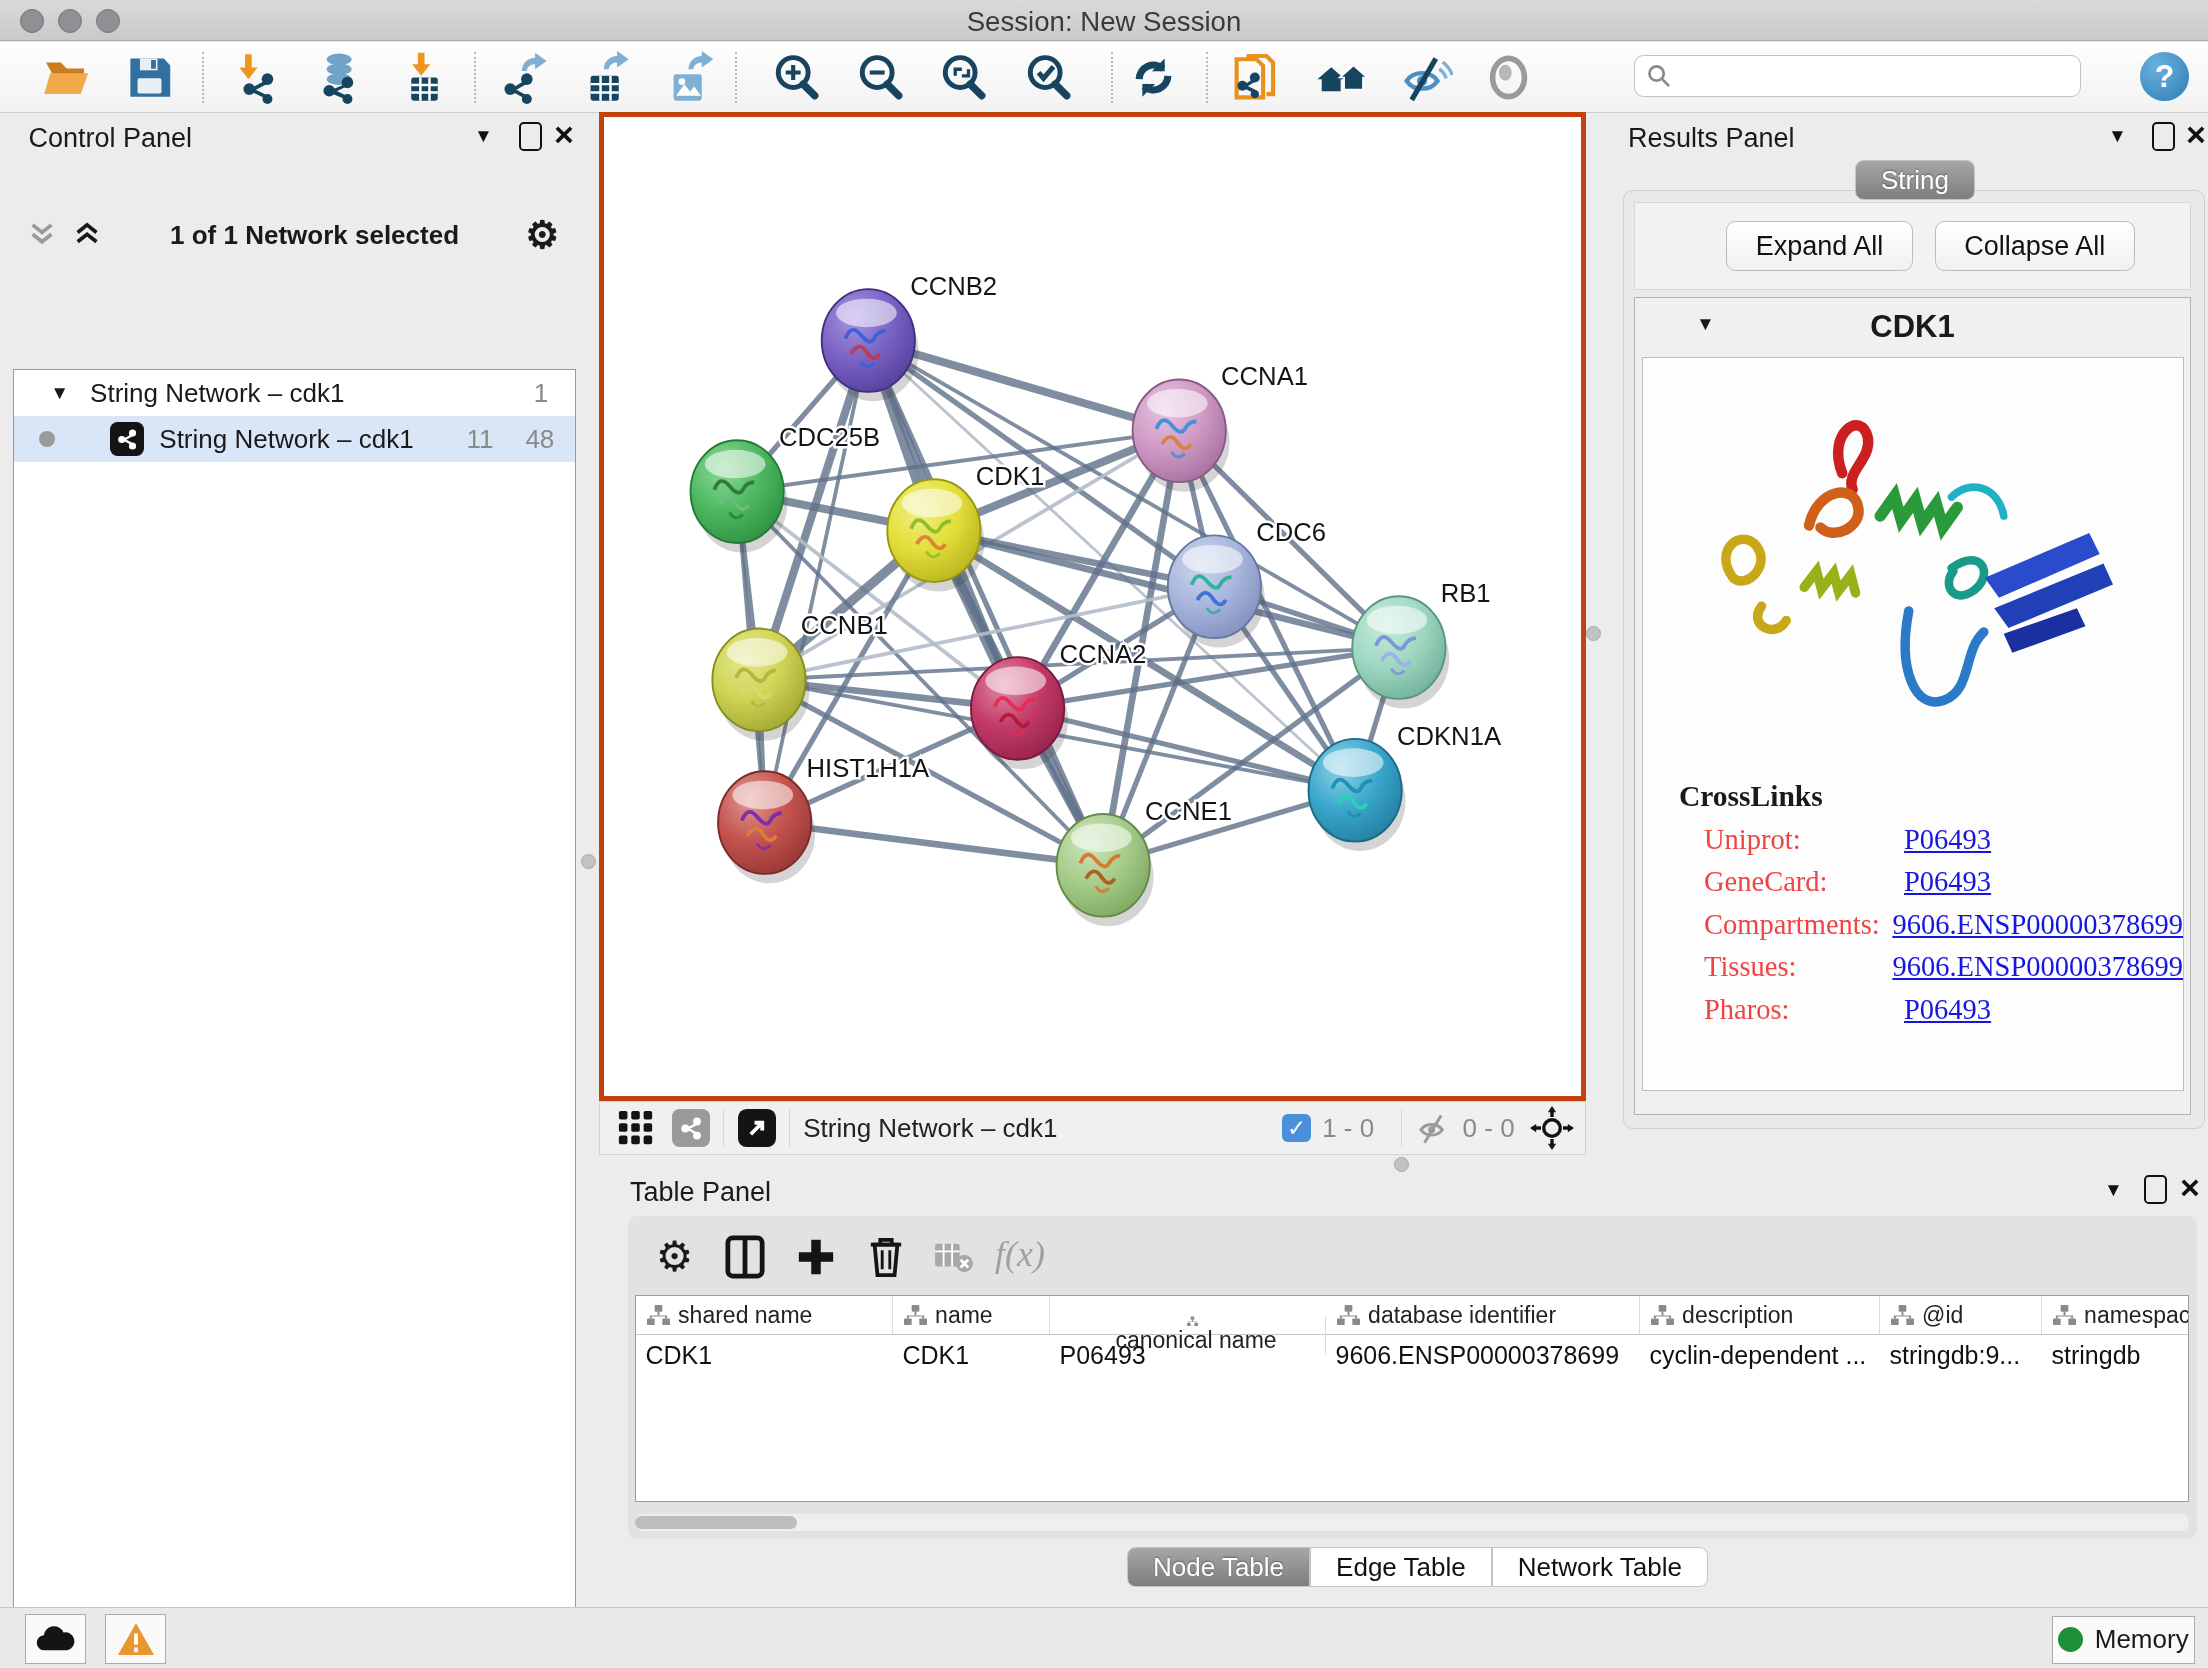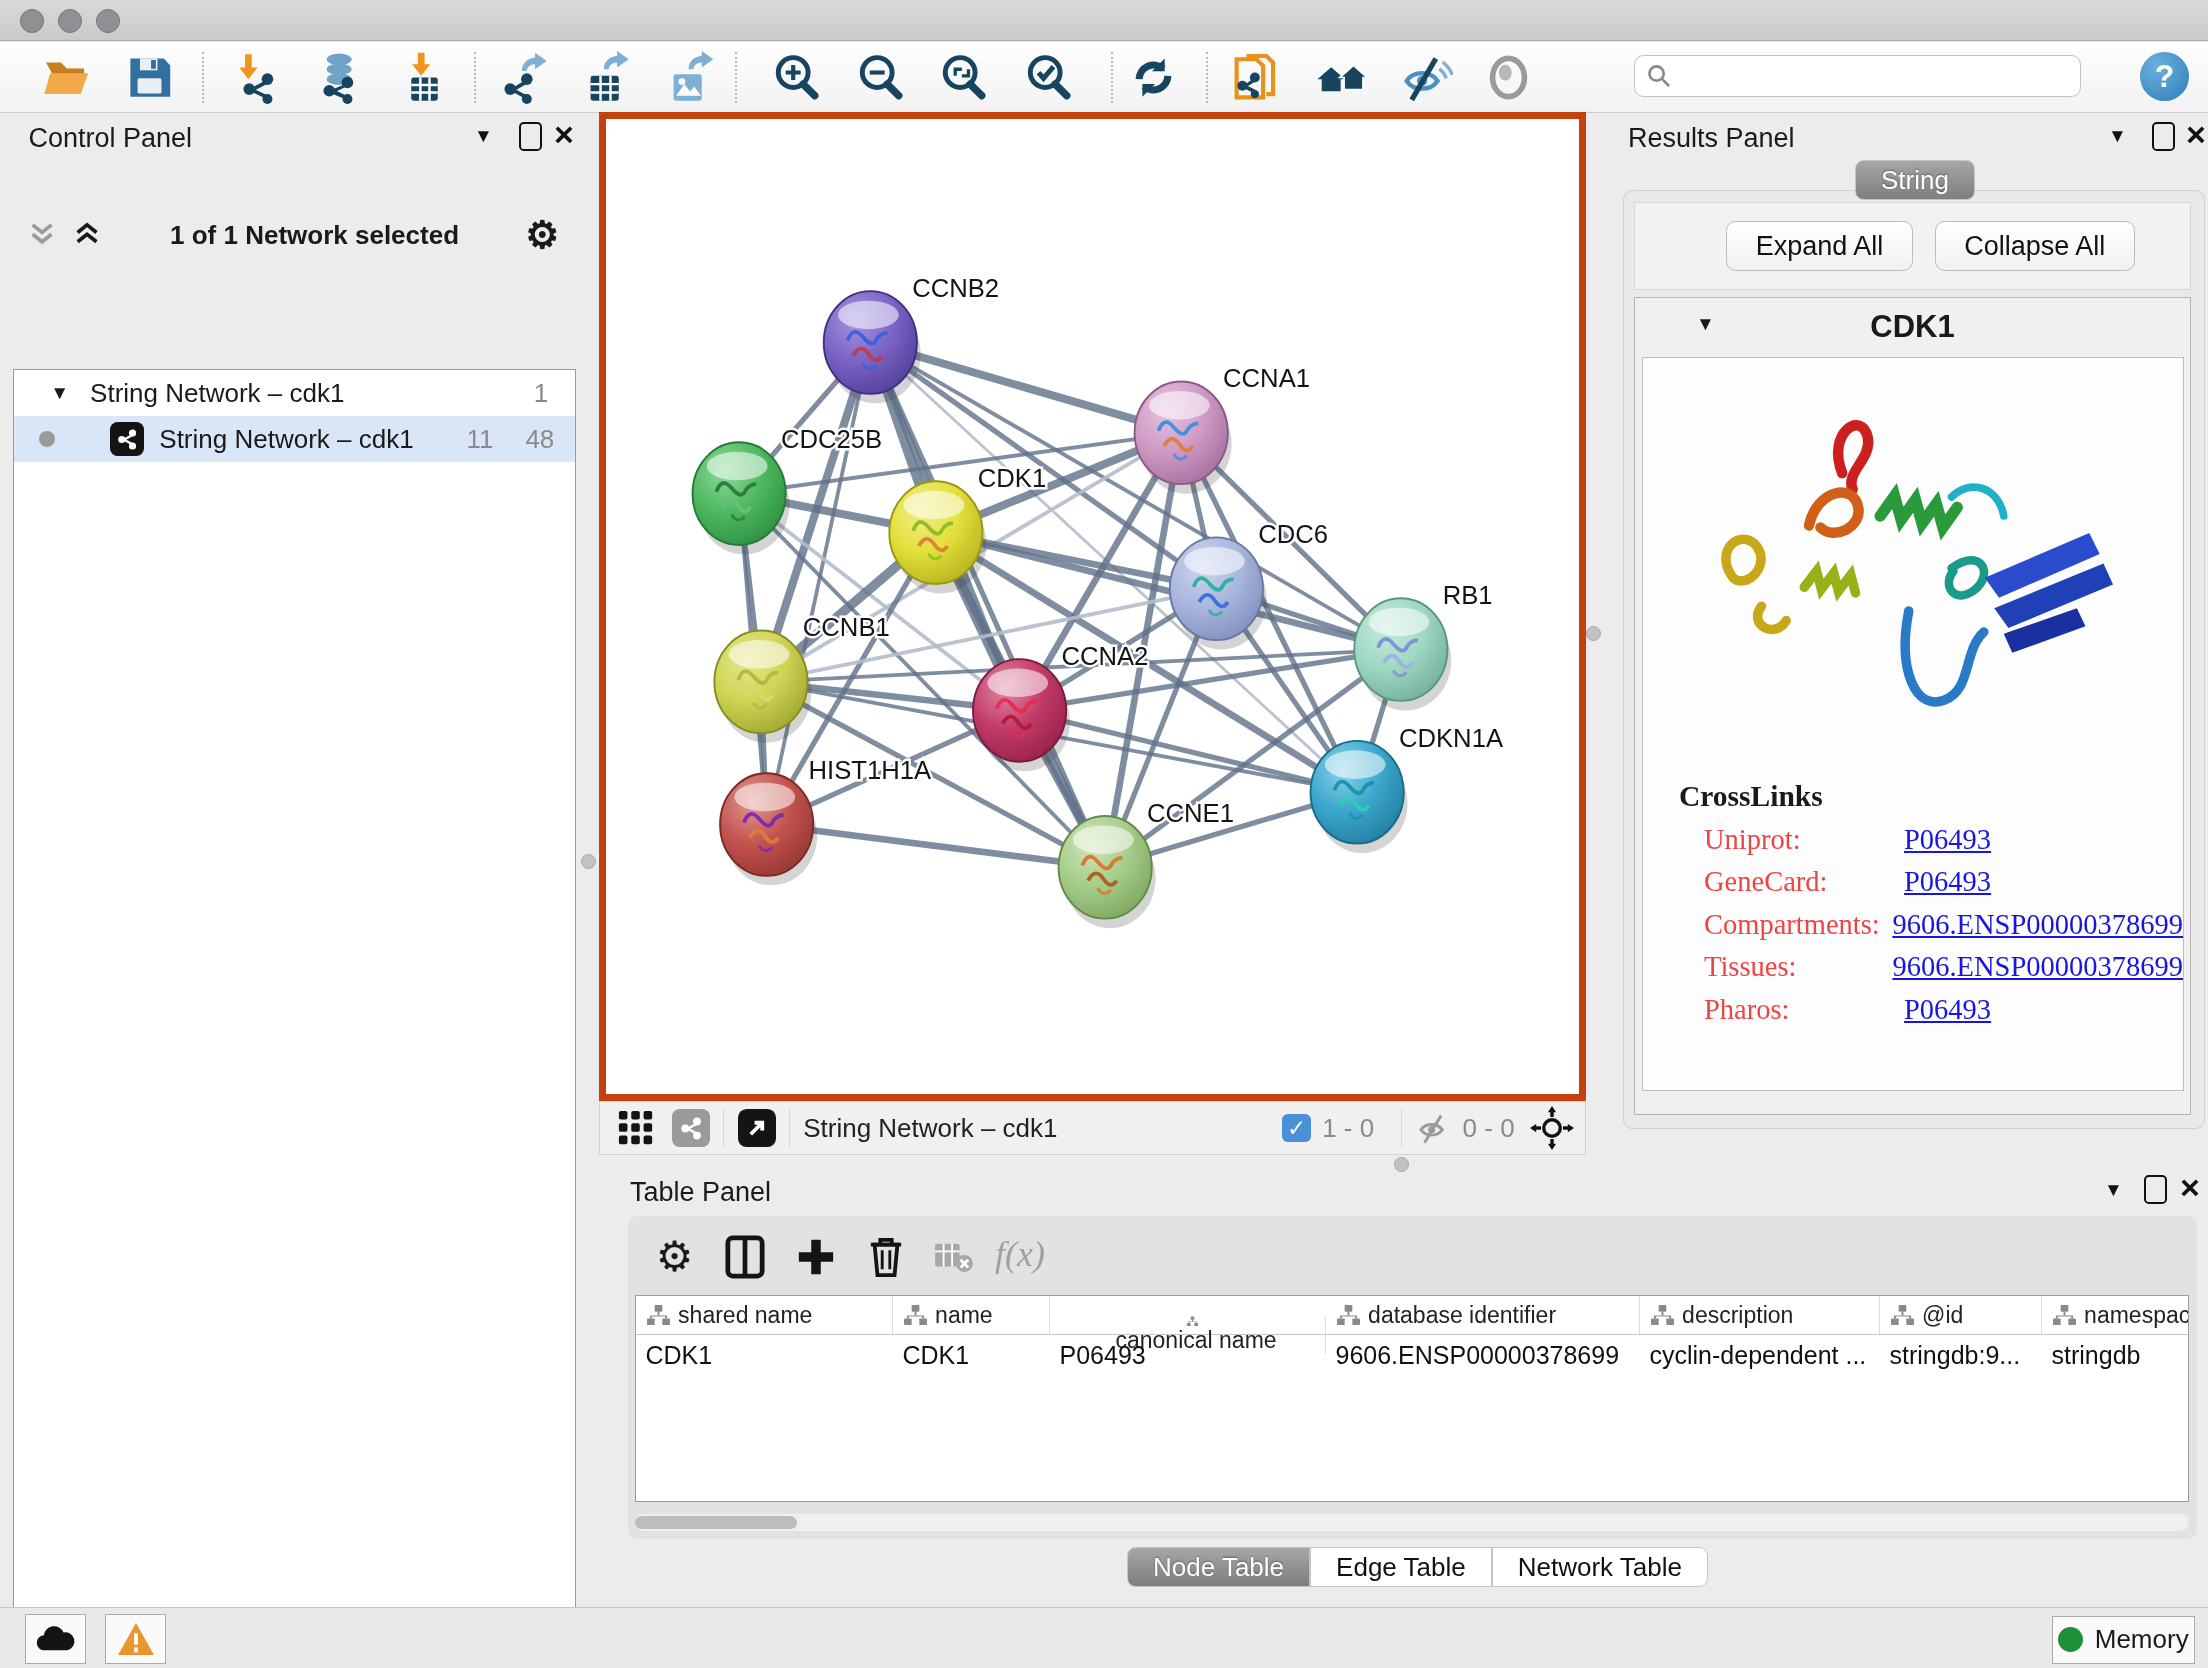--- a/index.html
+++ b/index.html
@@ -25,21 +25,21 @@
   .tabgrp .tab:first-child{border-radius:8.6px 0 0 8.6px;}
   .tabgrp .tab:last-child{border-radius:0 8.6px 8.6px 0;}
   
   .treebox{left:13.3px;top:257px;width:561px;height:1305px;background:#fff;border:1.9px solid #9a9a9a;}
   .trow{height:46px;display:flex;align-items:center;font-size:26px;}
   .trow .cnt{color:#8a8a8a;}
   .trow.selrow{background:#d8e6f8;}
   .sharebadge{width:34px;height:34px;border-radius:7.6px;background:#141414;display:flex;align-items:center;justify-content:center;}
   .graydot{width:16px;height:16px;border-radius:50%;background:#9a9a9a;}
   
-  .netpanel{left:599px;top:112px;width:987px;height:989px;background:#ffffff;border:7px solid #c2410c;box-sizing:border-box;}
+  .netpanel{left:599px;top:112px;width:987px;height:989px;background:#ffffff;border:5px solid #c2410c;box-sizing:border-box;}
   .netbar{left:599px;top:1101px;width:987px;height:54px;background:#f0f0f0;border:1px solid #d2d2d2;display:flex;align-items:center;box-sizing:border-box;}
   .netbar .sep{height:38px;border-left:1.9px solid #d6d6d6;margin:0 13.3px;}
   .nettitle{font-size:26px;color:#222;}
   .cntgray{font-size:26px;color:#8a8a8a;}
   .checkbox{width:28.5px;height:28.5px;border-radius:5.7px;background:#4a90d9;color:#fff;font-size:23px;display:flex;align-items:center;justify-content:center;}
   .blackbadge{width:38px;height:38px;border-radius:8.6px;background:#141414;display:flex;align-items:center;justify-content:center;}
   
   .resbox{left:1623px;top:190px;width:580px;height:937px;background:#e9e9e9;border:1.9px solid #cfcfcf;border-radius:9.5px;}
   .btn{background:linear-gradient(#ffffff,#f0f0f0);border:1.9px solid #bcbcbc;border-radius:9.5px;font-size:27px;padding:8.6px 28.5px;color:#111;}
   .entrybox{left:1634px;top:297px;width:557px;height:818px;background:#f0f0f0;border:1.9px solid #b4b4b4;box-sizing:border-box;}
@@ -67,20 +67,21 @@
   .handle{width:13.3px;height:13.3px;border-radius:50%;background:#c2c2c2;border:1px solid #a8a8a8;}
   .carat{font-size:19px;color:#111;}
 </style>
 </head>
 <body>
 
 <div class="abs titlebar">
   <div class="abs tl" style="left:20px;"></div>
   <div class="abs tl" style="left:58px;"></div>
   <div class="abs tl" style="left:96px;"></div>
+  <div class="abs wtitle">Session: New Session</div>
 </div>
 
 <div class="abs toolbar">
   <div class="abs tbtn" style="left:40px;">
     <svg width="53" height="53" viewBox="0 0 64 64">
         <path d="M6 14h18l7 7h21v7H14z" fill="#c87d1e"></path>
         <path d="M11 27h46l-9 25H4z" fill="#f2a94c"></path>
       </svg>
   </div>
   <div class="abs tbtn" style="left:122px;">

